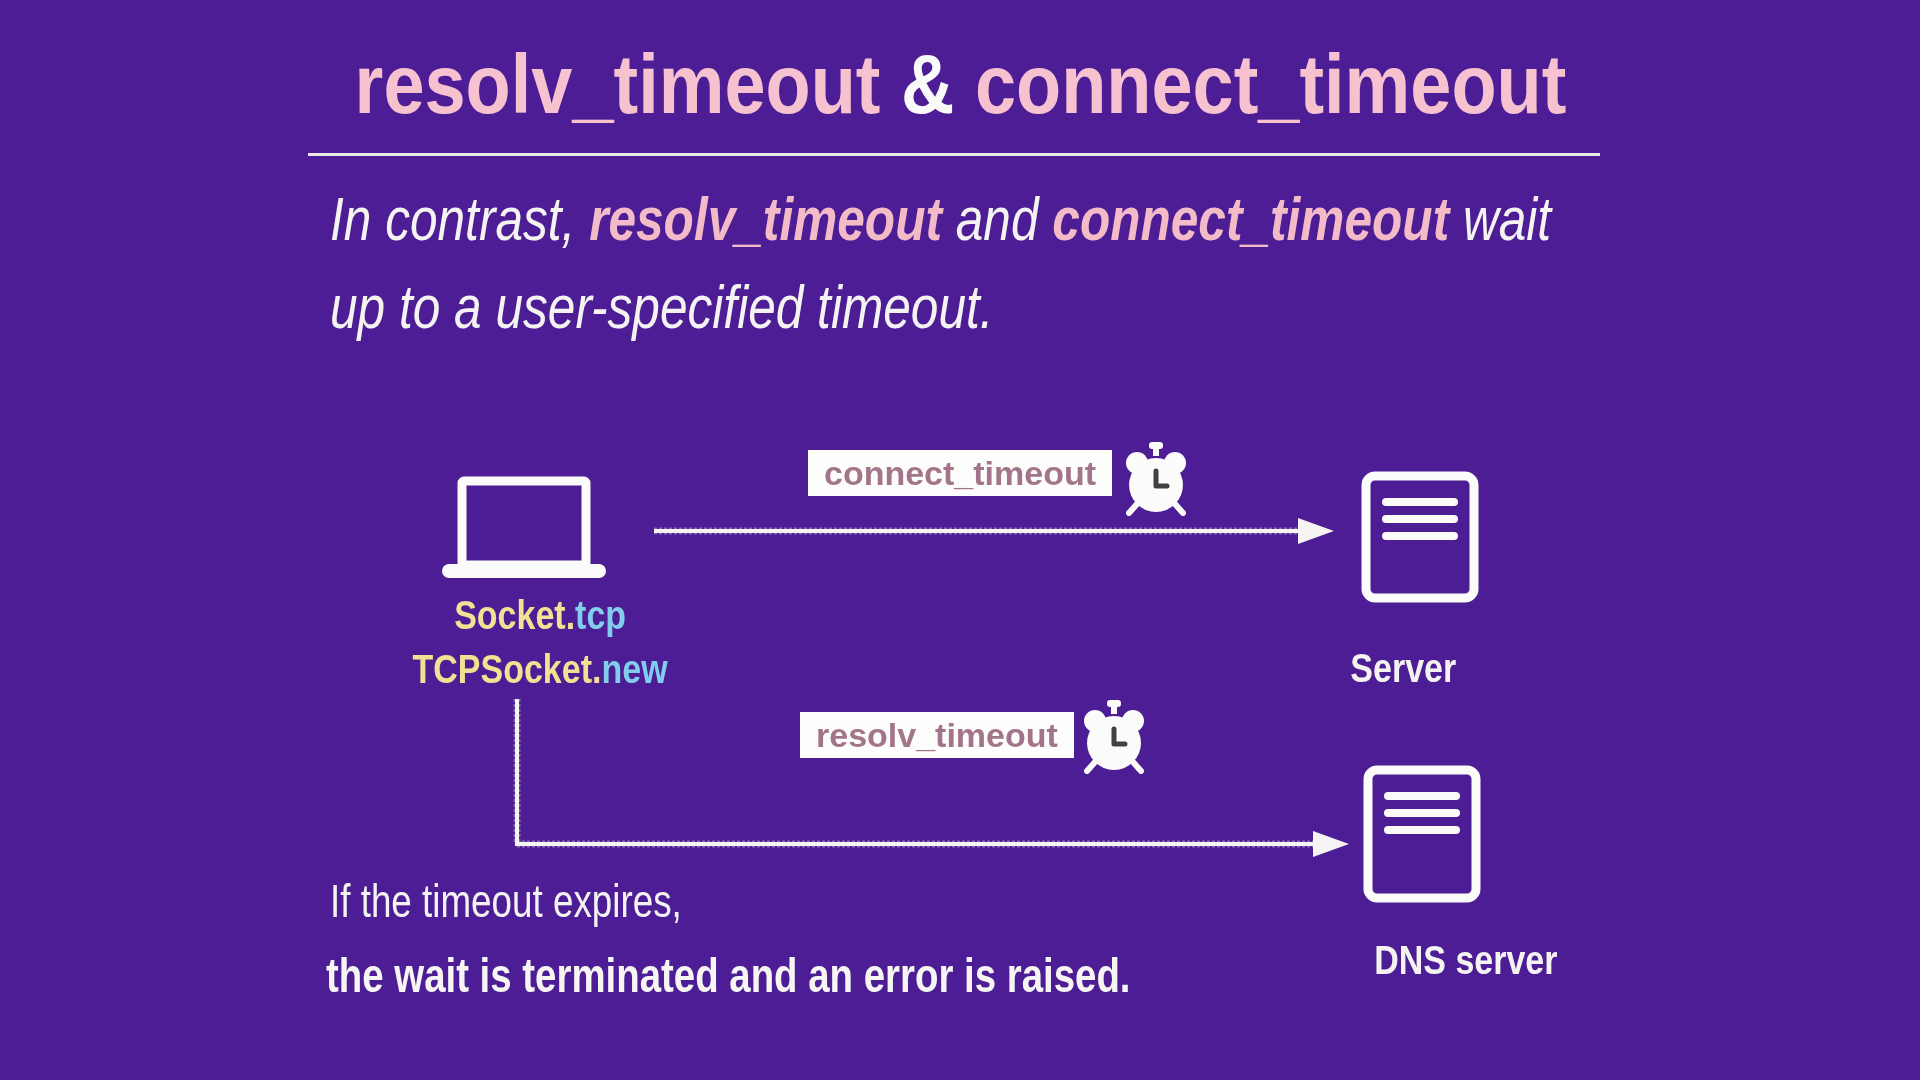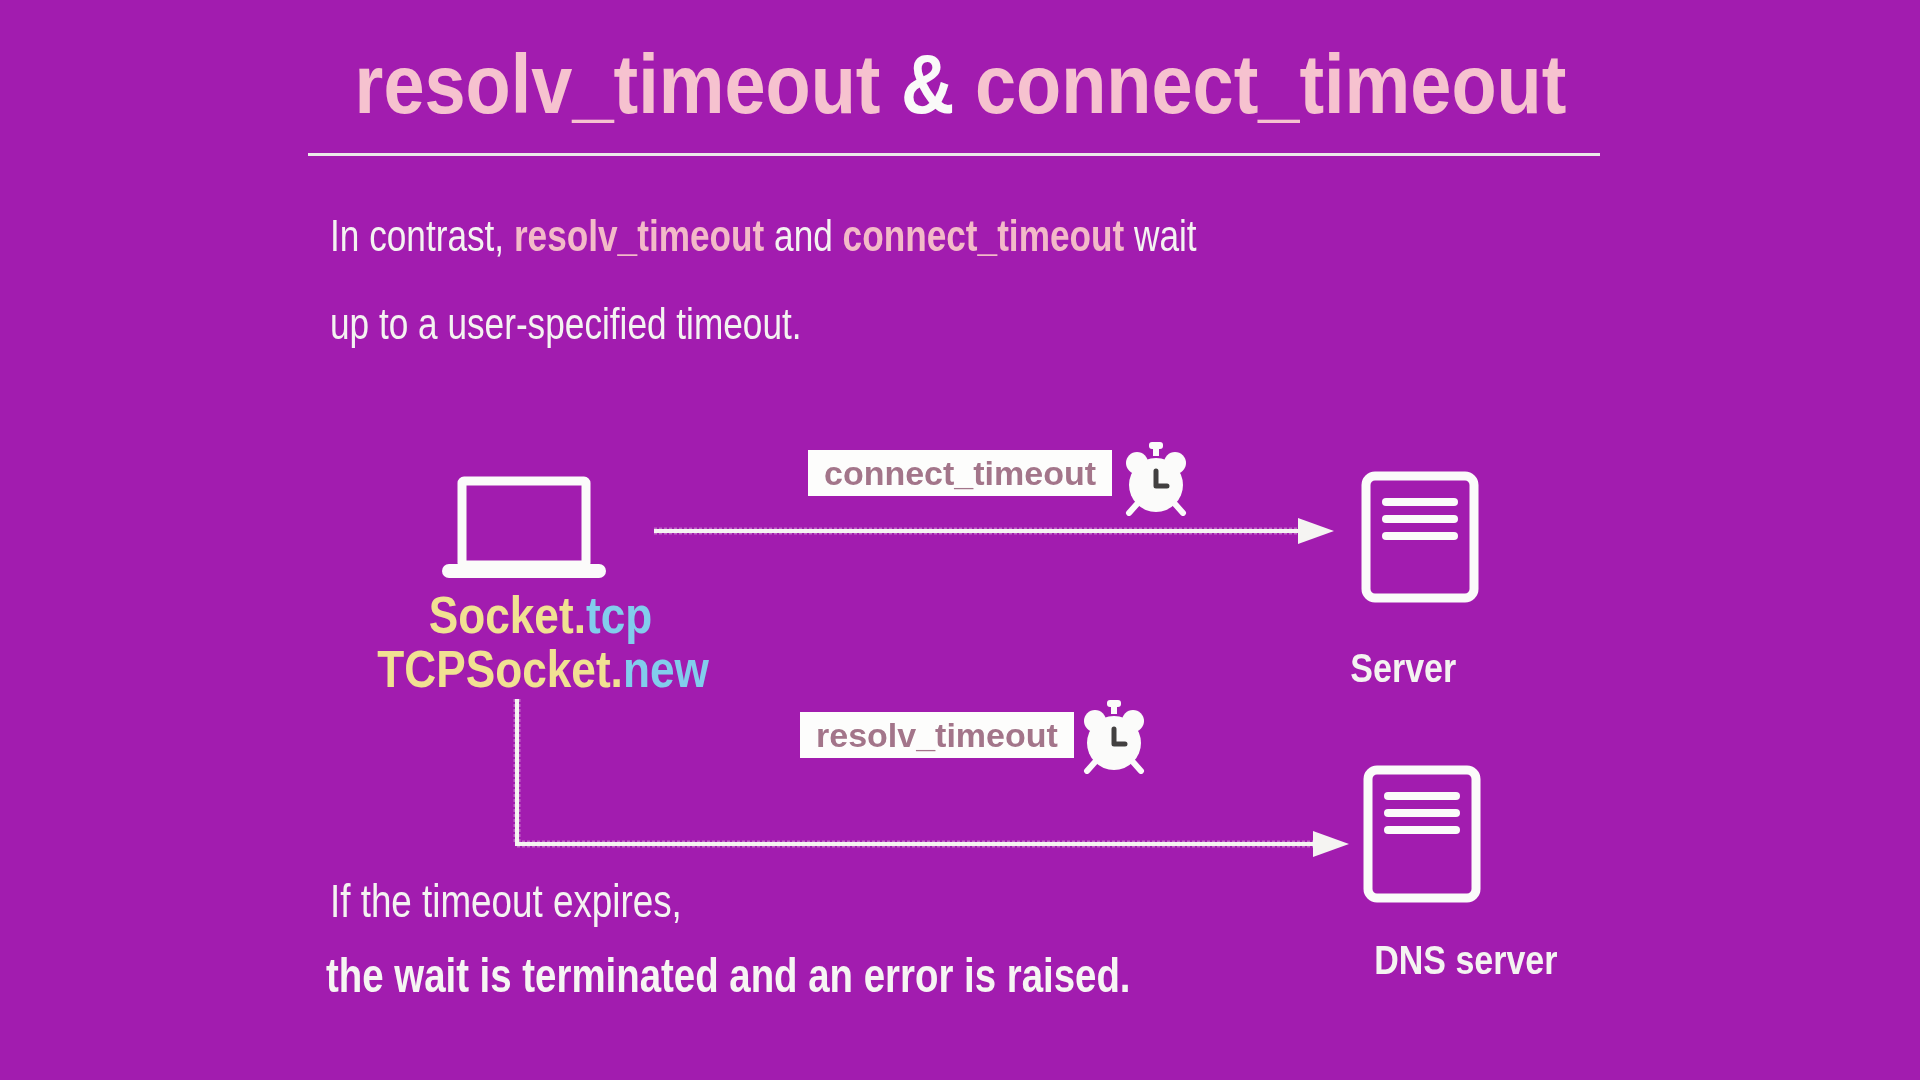--- a/index.html
+++ b/index.html
@@ -1,42 +1,42 @@
 <!DOCTYPE html>
 <html><head>
 <meta charset="utf-8">
 <style>
   html,body{margin:0;padding:0;background:#424040;}
   .slide{
     position:relative;width:1920px;height:1080px;overflow:hidden;
-    background:#a21caf;
+    background:#4c1d95;
     font-family:"Liberation Sans","DejaVu Sans",sans-serif;
     color:#f4f3f1;
   }
   
   .title{position:absolute;left:0;right:0;top:34px;text-align:center;
          font-size:84px;font-weight:bold;line-height:100px;white-space:nowrap;}
   .title-inner{display:inline-block;transform:scaleX(0.88);}
   .t-pink{color:#f6c2cf;}
   .t-amp{color:#fafaf9;}
   .rule{position:absolute;left:308px;top:153px;width:1292px;height:3px;background:#eceae9;}
   
-  .intro{position:absolute;left:330px;top:192px;font-size:44px;line-height:88px;}
+  .intro{position:absolute;left:330px;top:175px;font-size:62px;line-height:88px;font-style:italic;}
   .intro .line{display:block;white-space:nowrap;transform:scaleX(0.80);transform-origin:0 50%;}
   .kw{color:#f3bac8;font-weight:bold;}
   
   .abs{position:absolute;}
   .caption,.node-label{position:absolute;font-size:40px;font-weight:bold;
         color:#f4f3f1;text-align:center;white-space:nowrap;}
   .cxc{display:inline-block;transform:scaleX(0.85);}
   .badge{position:absolute;background:#fdfdfc;color:#a3758a;font-weight:bold;
          font-size:34px;line-height:46px;padding:0 16px;white-space:nowrap;}
   
   .client-code{position:absolute;left:348px;top:588px;width:384px;text-align:center;
-               font-size:52px;font-weight:bold;line-height:54px;white-space:nowrap;}
+               font-size:40px;font-weight:bold;line-height:54px;white-space:nowrap;}
   .yl{color:#f1e192;}
   .bl{color:#82cdec;}
   
   .footer1{position:absolute;left:330px;top:874px;font-size:46px;white-space:nowrap;
            transform:scaleX(0.80);transform-origin:0 50%;}
   .footer2{position:absolute;left:326px;top:948px;font-size:48px;font-weight:bold;
            white-space:nowrap;transform:scaleX(0.80);transform-origin:0 50%;color:#f6f5f3;}
 </style>
 </head>
 <body>

